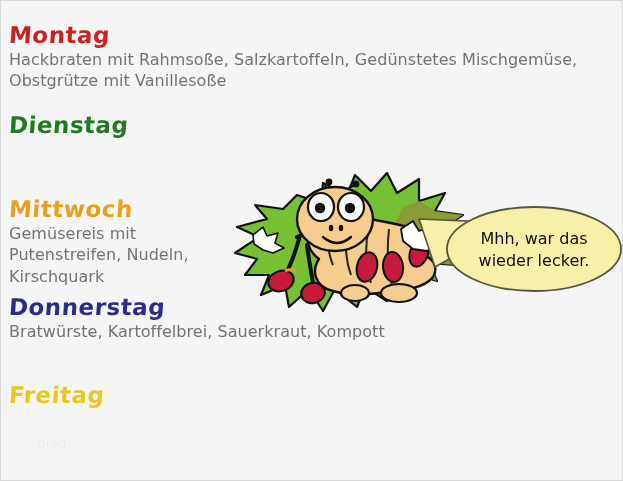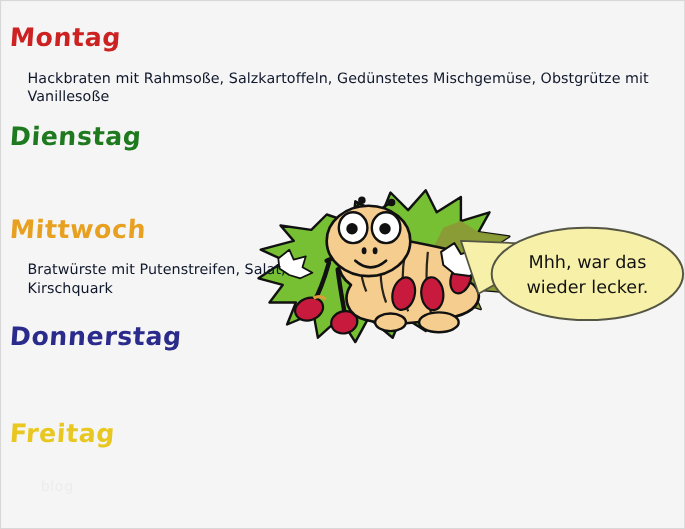--- a/index.html
+++ b/index.html
@@ -36,24 +36,24 @@
     font-size: 23px;
     font-weight: bold;
     letter-spacing: 0.5px;
     line-height: 1.05;
     margin: 0 0 2px 0;
     white-space: nowrap;
     transform: skewX(-4deg);
   }
   .day-desc {
     font-family: "DejaVu Sans", sans-serif;
-    font-size: 13px;
-    color: #0f172a;
+    font-size: 16px;
+    color: #737373;
     line-height: 1.33;
-    margin: 16px;
+    margin: 0;
     white-space: pre-line;
     letter-spacing: 0.05px;
   }
   .d-montag    { top: 22px; }
   .d-dienstag  { top: 112px; }
   .d-mittwoch  { top: 196px; }
   .d-donnerstag{ top: 294px; }
   .d-freitag   { top: 382px; }
 
   .d-mittwoch .day-desc { max-width: 236px; }
@@ -191,25 +191,26 @@
       <div class="day-heading" style="color:#cc2222">Montag</div>
       <div class="day-desc">Hackbraten mit Rahmsoße, Salzkartoffeln, Gedünstetes Mischgemüse, Obstgrütze mit Vanillesoße</div>
     </div>
 
     <div class="day-block d-dienstag">
       <div class="day-heading" style="color:#1f7a1f">Dienstag</div>
     </div>
 
     <div class="day-block d-mittwoch">
       <div class="day-heading" style="color:#e8a020">Mittwoch</div>
-      <div class="day-desc">Bratwürste mit Putenstreifen, Salat, Kirschquark</div>
+      <div class="day-desc">Gemüsereis mit Putenstreifen, Nudeln, Kirschquark</div>
     </div>
 
     <div class="day-block d-donnerstag">
       <div class="day-heading" style="color:#2b2b8c">Donnerstag</div>
+      <div class="day-desc">Bratwürste, Kartoffelbrei, Sauerkraut, Kompott</div>
     </div>
 
     <div class="day-block d-freitag">
       <div class="day-heading" style="color:#e8c820">Freitag</div>
     </div>
 
   </div>
 
   <div class="watermark">blog</div>
 

